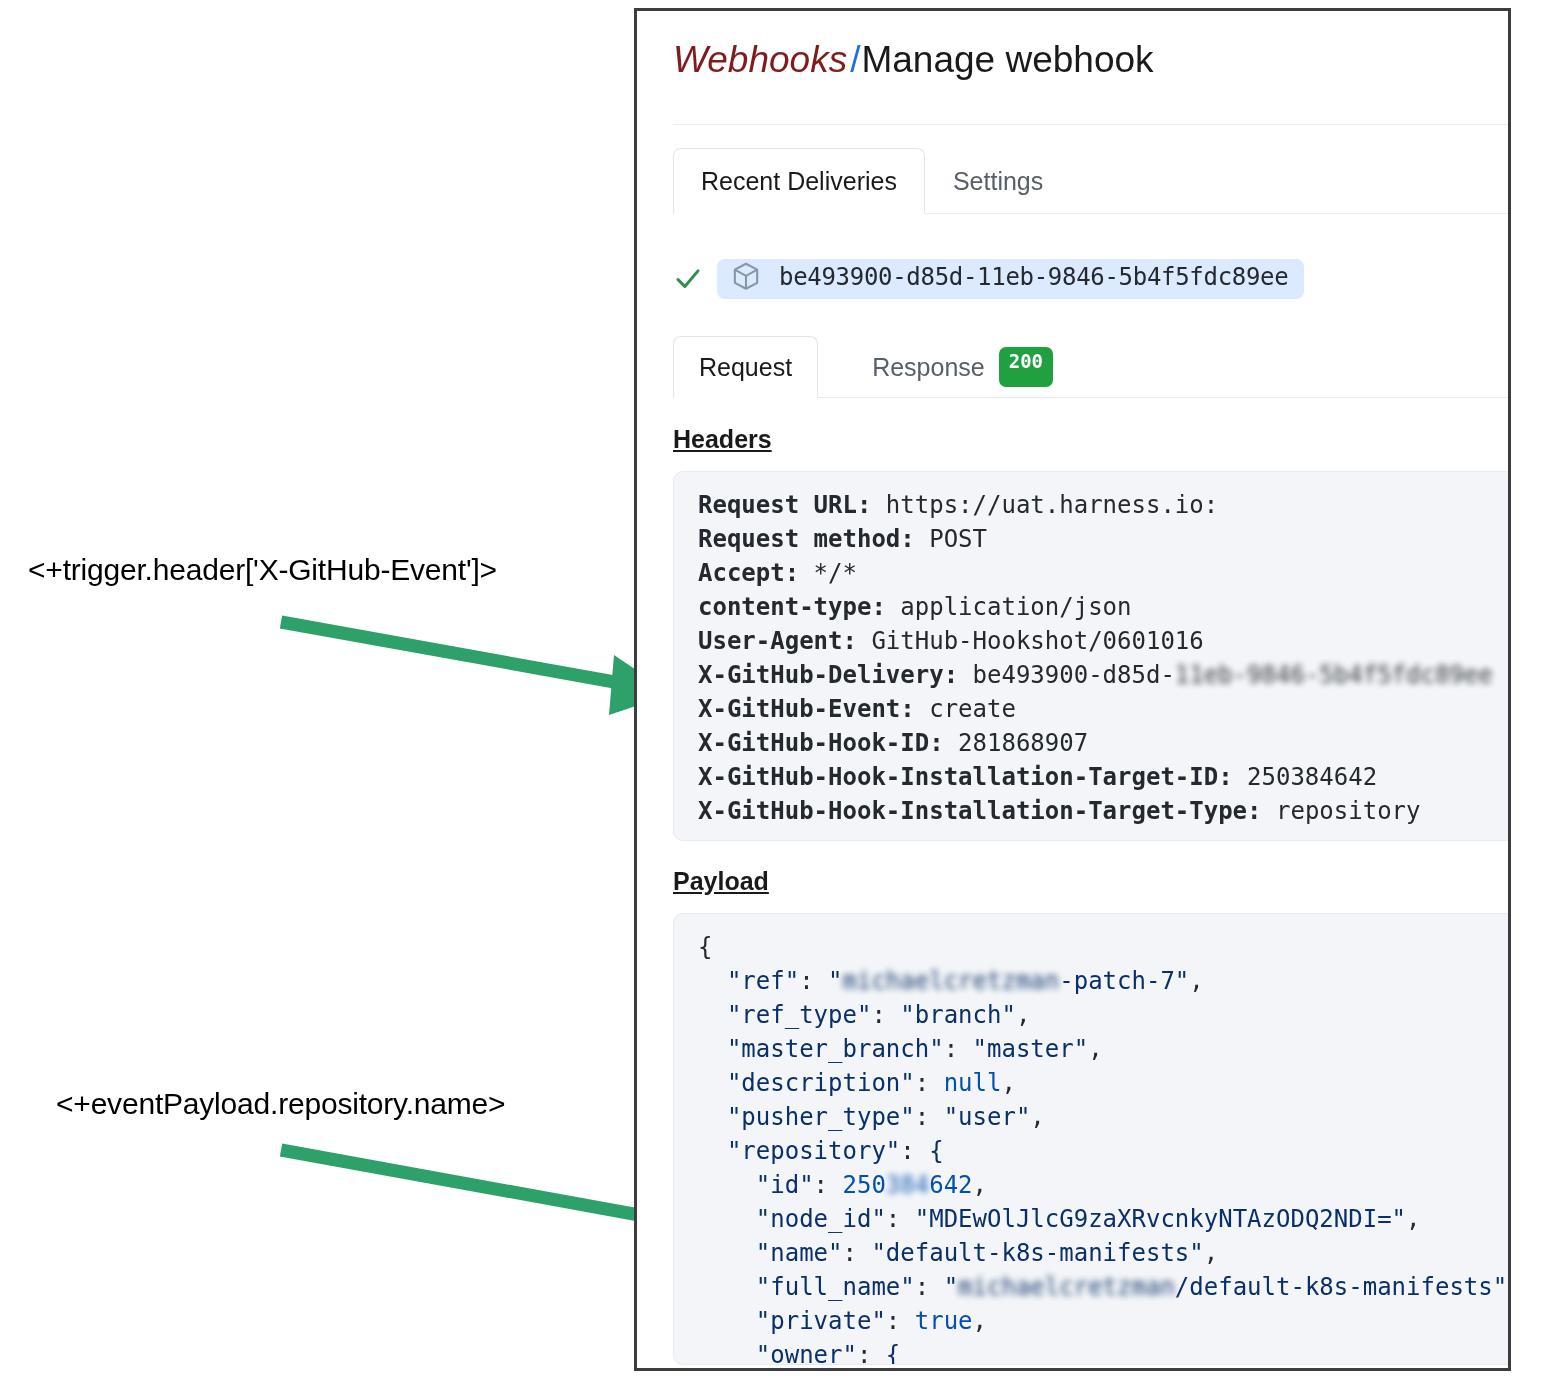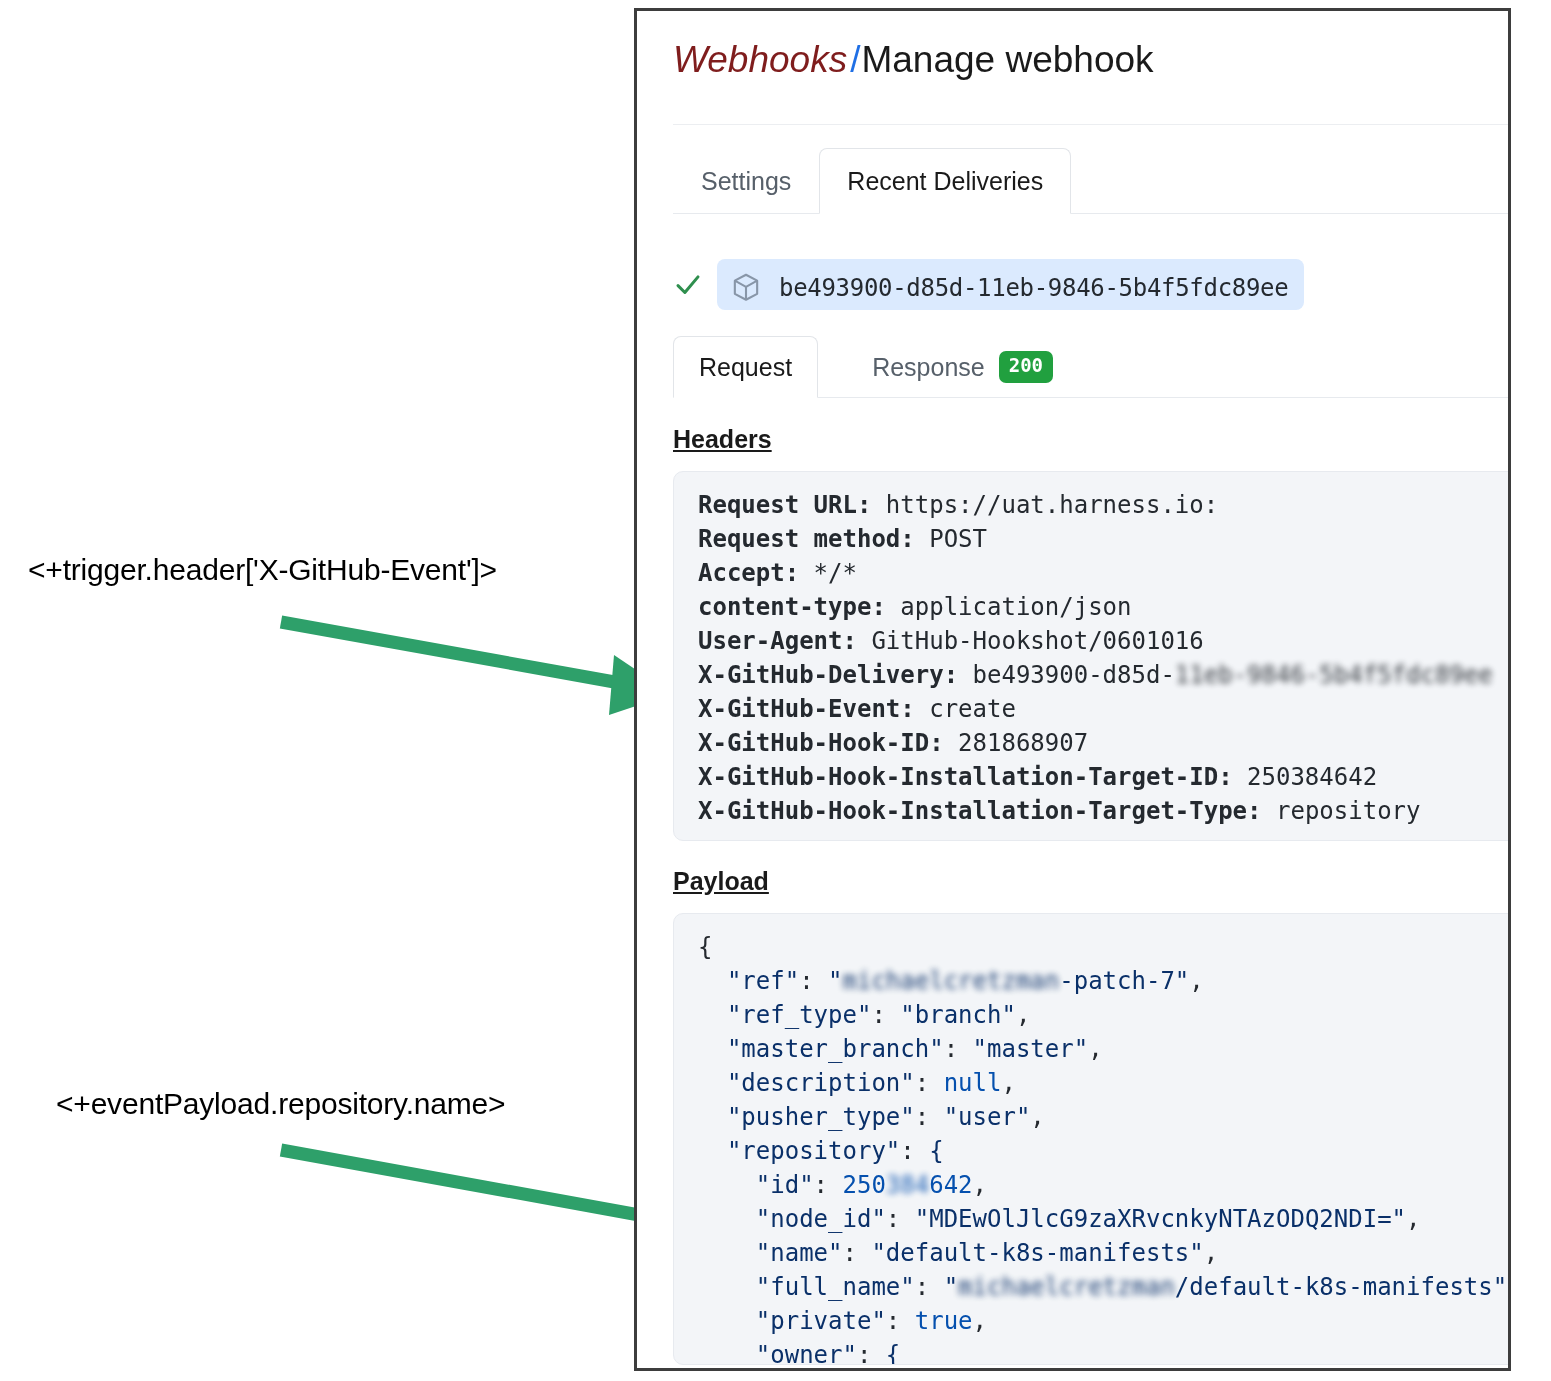--- a/index.html
+++ b/index.html
@@ -137,21 +137,21 @@
     align-items: center;
     gap: 14px;
   }
   .check-icon { width: 30px; height: 30px; display:block; }
   .delivery-chip {
     display: flex;
     align-items: center;
     gap: 18px;
     background: #dbeafe;
     border-radius: 8px;
-    padding: 13px 16px 7px 14px;
+    padding: 2px 16px 7px 14px;
   }
   .cube-icon { width: 30px; height: 31px; display:block; flex: none; }
   .delivery-guid {
     font-family: "DejaVu Sans Mono", monospace;
     font-size: 24px;
     color: #24292f;
     letter-spacing: -0.3px;
     white-space: nowrap;
   }
 
@@ -184,21 +184,21 @@
     border-color: #e2e5e9;
     border-bottom-color: #ffffff;
   }
   .status-badge {
     font-family: "DejaVu Sans Mono", monospace;
     font-size: 19px;
     font-weight: 700;
     color: #ffffff;
     background: #21a03f;
     border-radius: 7px;
-    padding: 5px 10px 8px;
+    padding: 5px 10px 16px;
     line-height: 1;
   }
   .tabs-inner-rule {
     position: absolute;
     left: 36px;
     top: 386px;
     width: 840px;
     height: 1px;
     background: #e7eaee;
   }
@@ -281,25 +281,25 @@
 <div class="panel">
   <div class="panel-inner">
 
     <div class="breadcrumb">
       <span class="crumb-link">Webhooks</span><span class="crumb-sep">/</span><span class="crumb-current">Manage webhook</span>
     </div>
     <div class="hr-under-breadcrumb"></div>
 
     <div class="tabs-outer-rule"></div>
     <div class="tabs-outer">
+      <div class="tab-outer active">
+        <span>Recent Deliveries</span>
+      </div>
       <div class="tab-outer">
         <span>Settings</span>
-      </div>
-      <div class="tab-outer active">
-        <span>Recent Deliveries</span>
       </div>
     </div>
 
     <div class="delivery-row">
       <span>
         <svg class="check-icon" viewBox="0 0 24 24" fill="none">
           <path d="M4 12.5 L9.5 18 L20 5.5" stroke="#2f8f4e" stroke-width="2.4" stroke-linecap="round" stroke-linejoin="round"></path>
         </svg>
       </span>
       <div class="delivery-chip">

